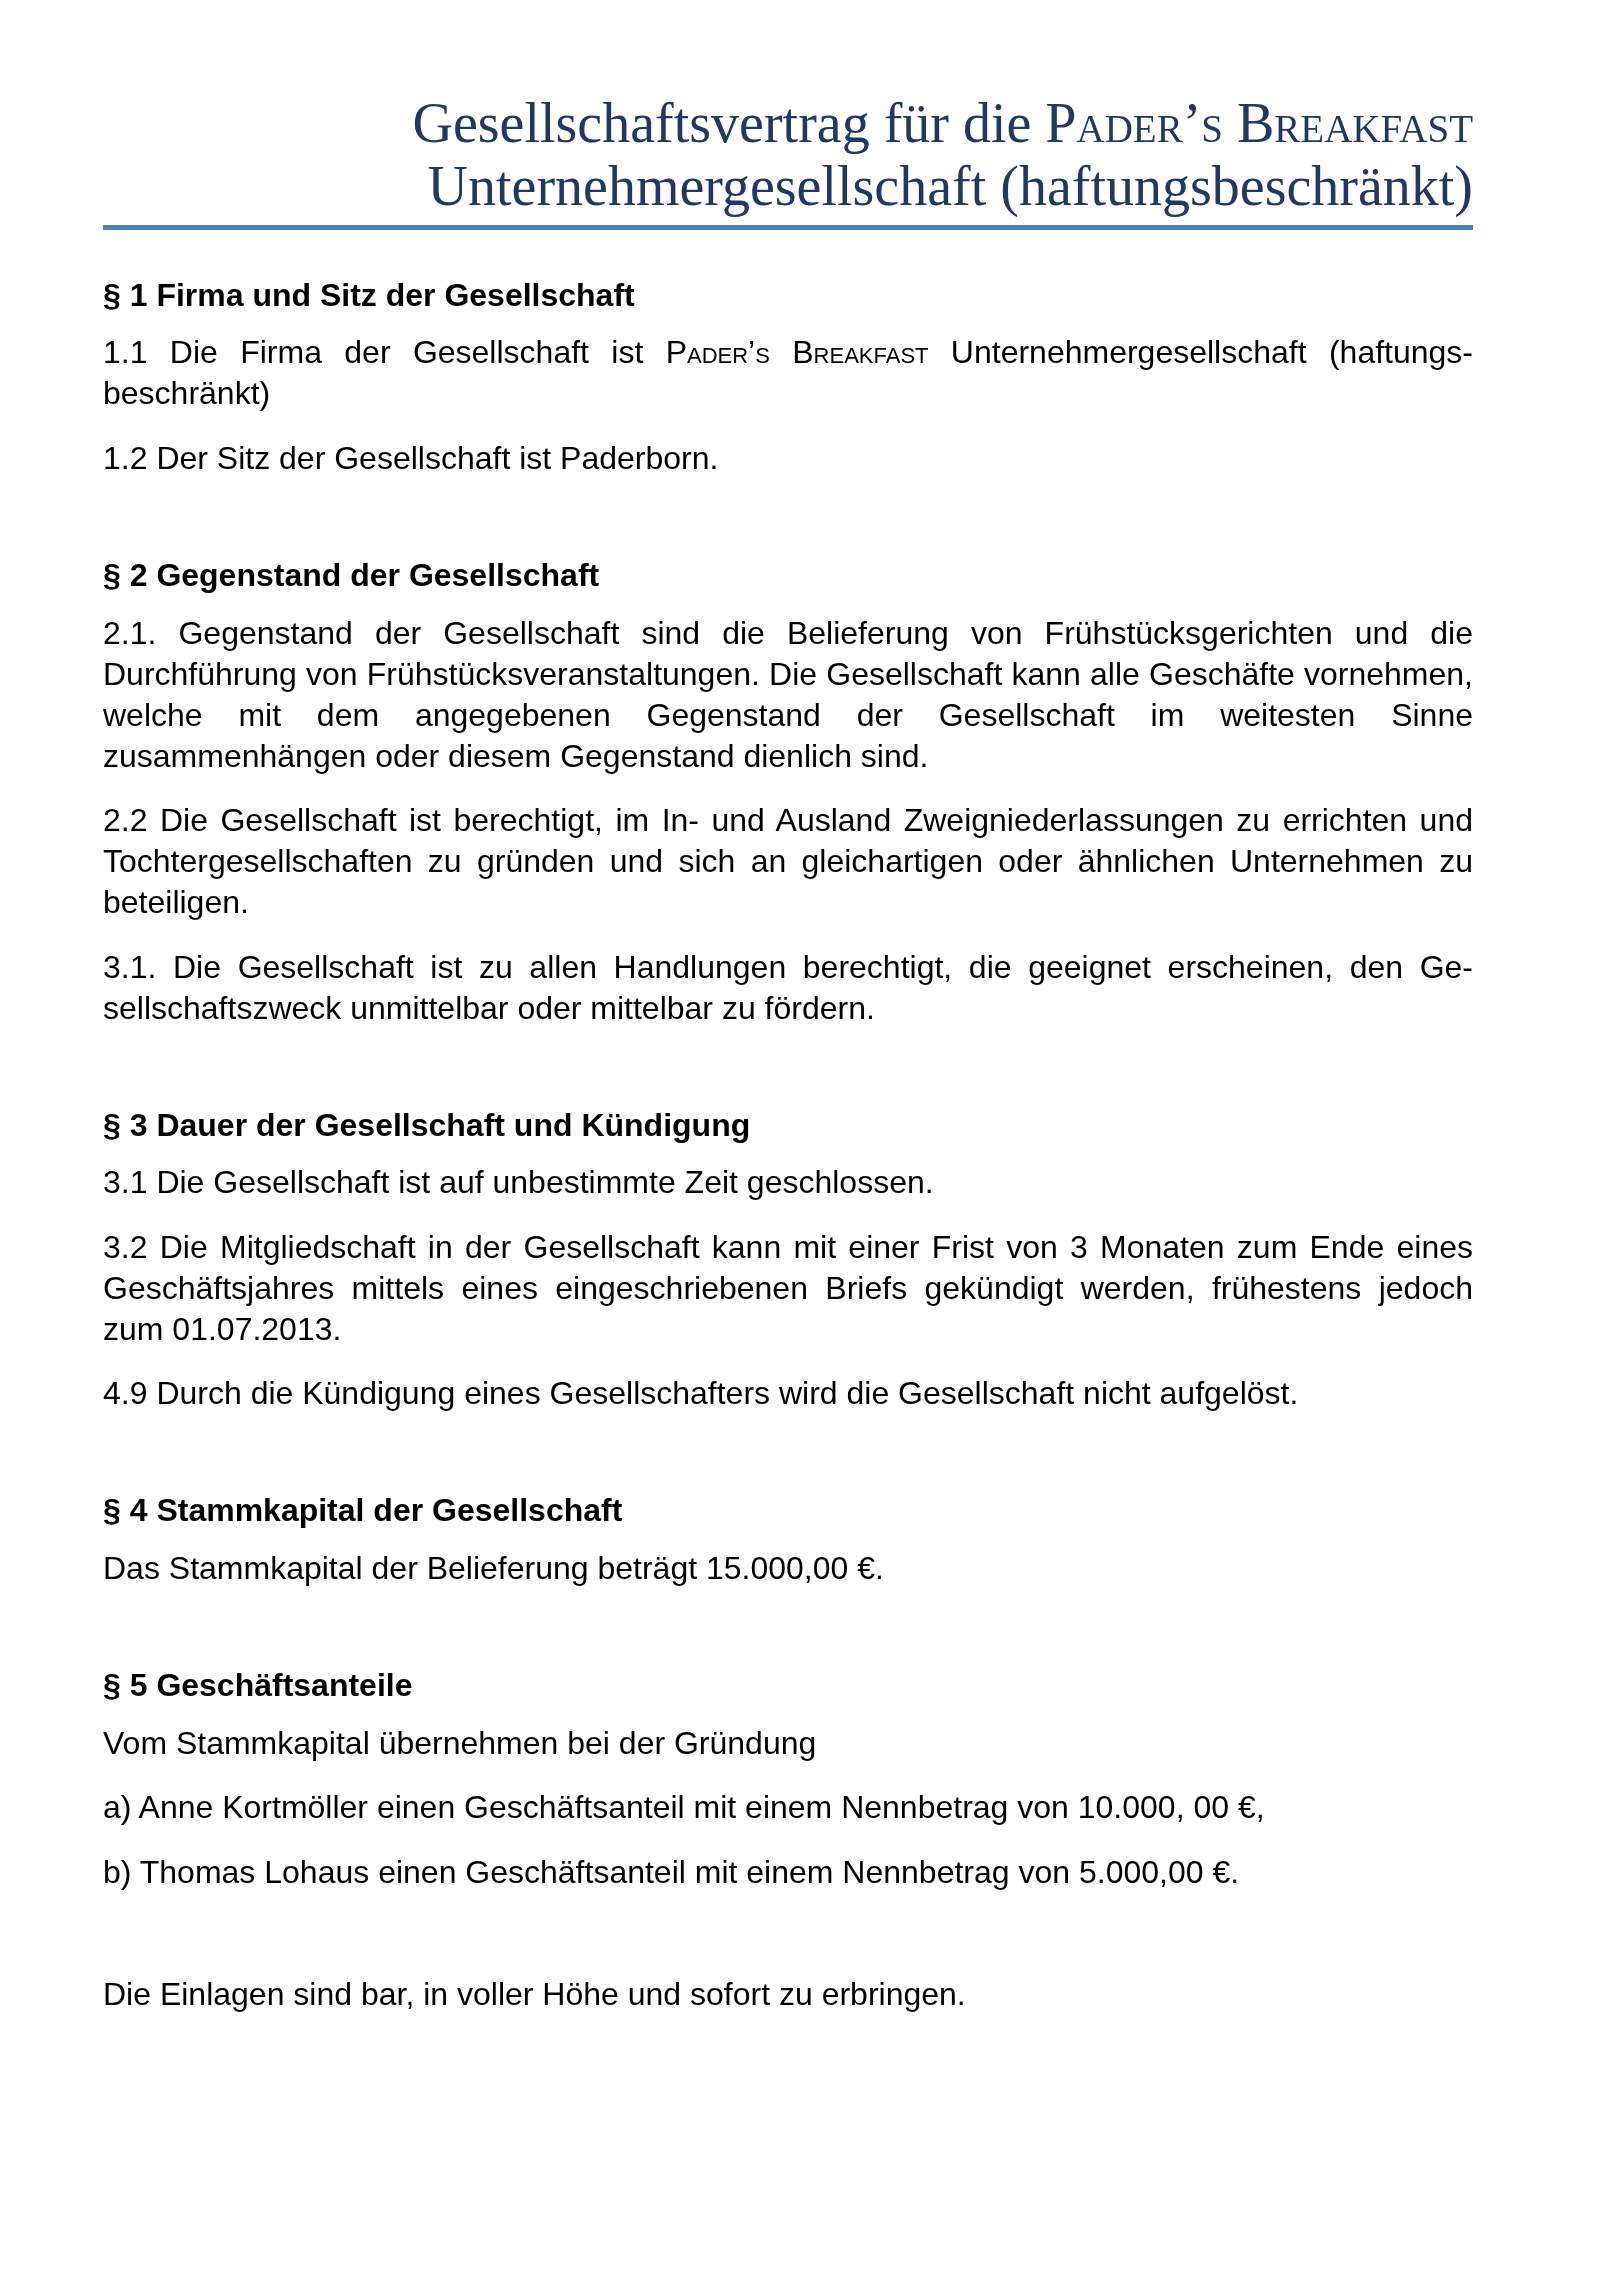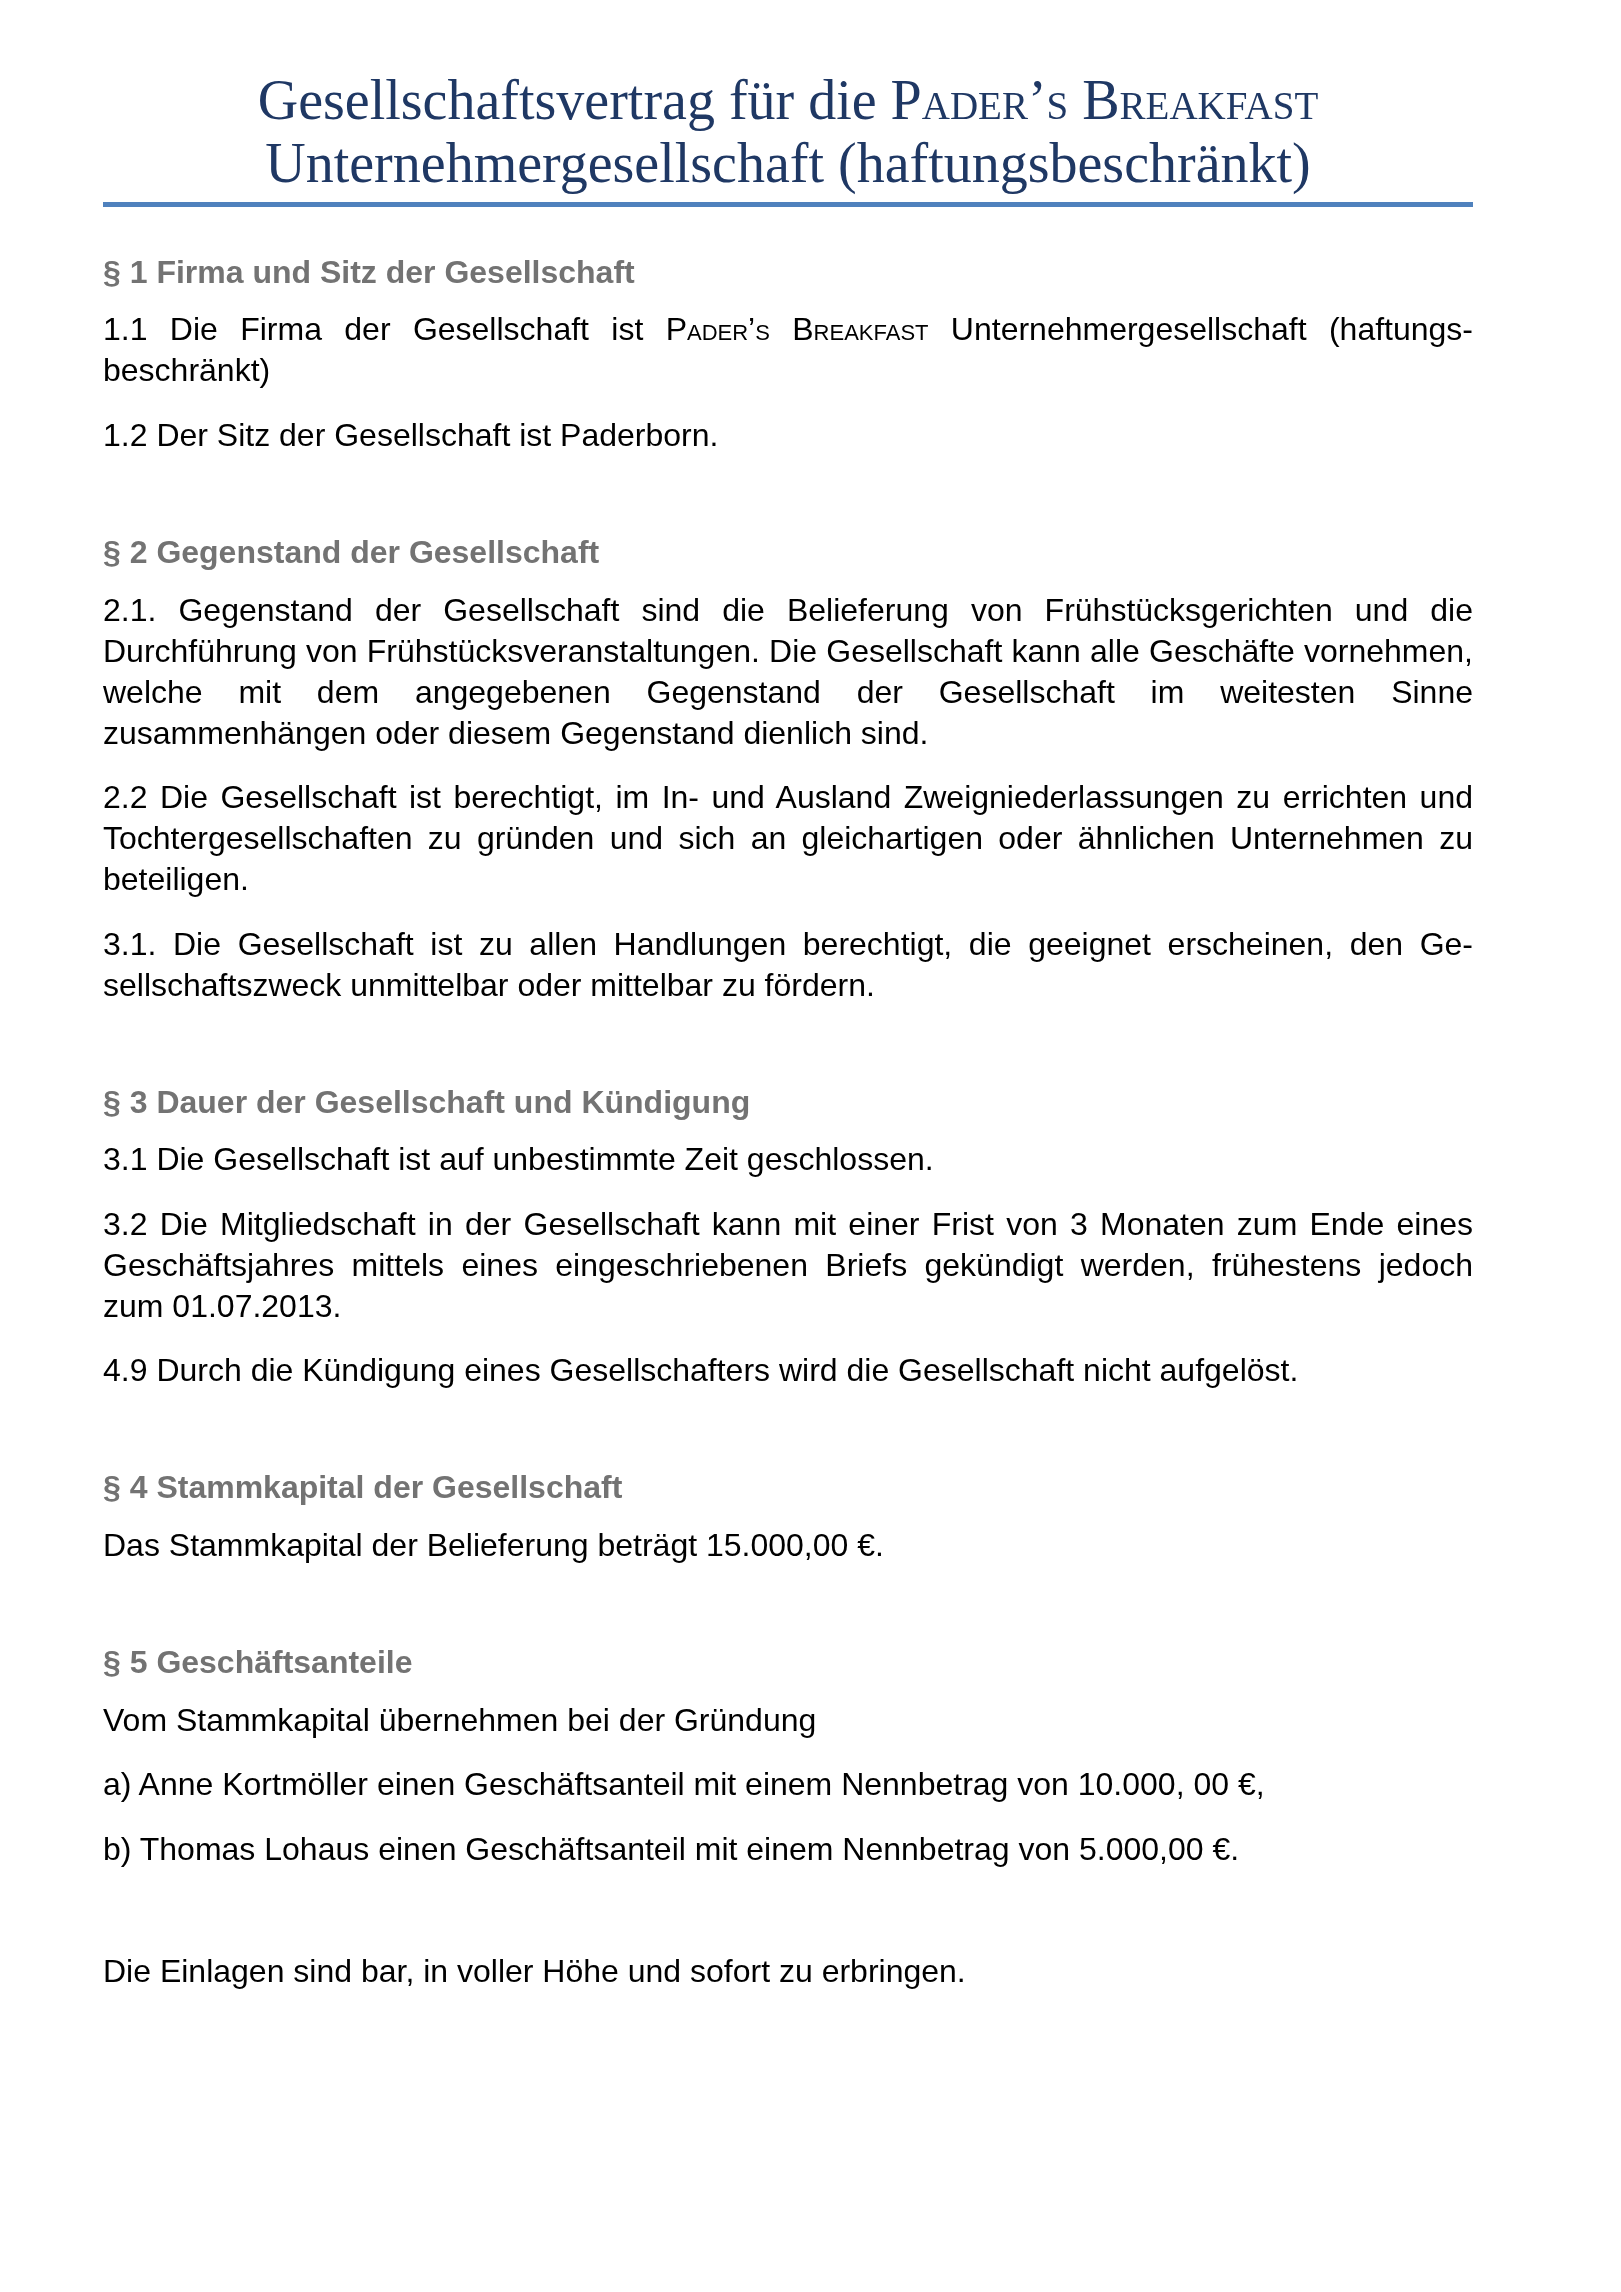--- a/index.html
+++ b/index.html
@@ -14,42 +14,42 @@
     background: #ffffff;
     overflow: hidden;
   }
   .content {
     position: absolute;
     left: 103px;
     top: 0;
     width: 1370px;
   }
   .doc-title {
-    margin: 69px 0 0 0;
+    margin: 92px 0 0 0;
     font-family: "Liberation Serif", "DejaVu Serif", serif;
     font-weight: normal;
     font-size: 56px;
     line-height: 63px;
     color: #1F3864;
-    text-align: center;
+    text-align: right;
   }
   .sc {
     font-variant: small-caps;
   }
   .title-rule {
     height: 4.9px;
     background: #4F81BD;
     margin-top: 6.9px;
   }
   .content h2 {
     font-family: "Liberation Sans", sans-serif;
     font-size: 32px;
     line-height: 41px;
     font-weight: bold;
-    color: #737373;
+    color: #000000;
     margin: 76px 0 16.7px 0;
   }
   .content h2:first-of-type {
     margin-top: 45px;
   }
   .para {
     font-family: "Liberation Sans", sans-serif;
     font-size: 32px;
     line-height: 41px;
     color: #000000;

